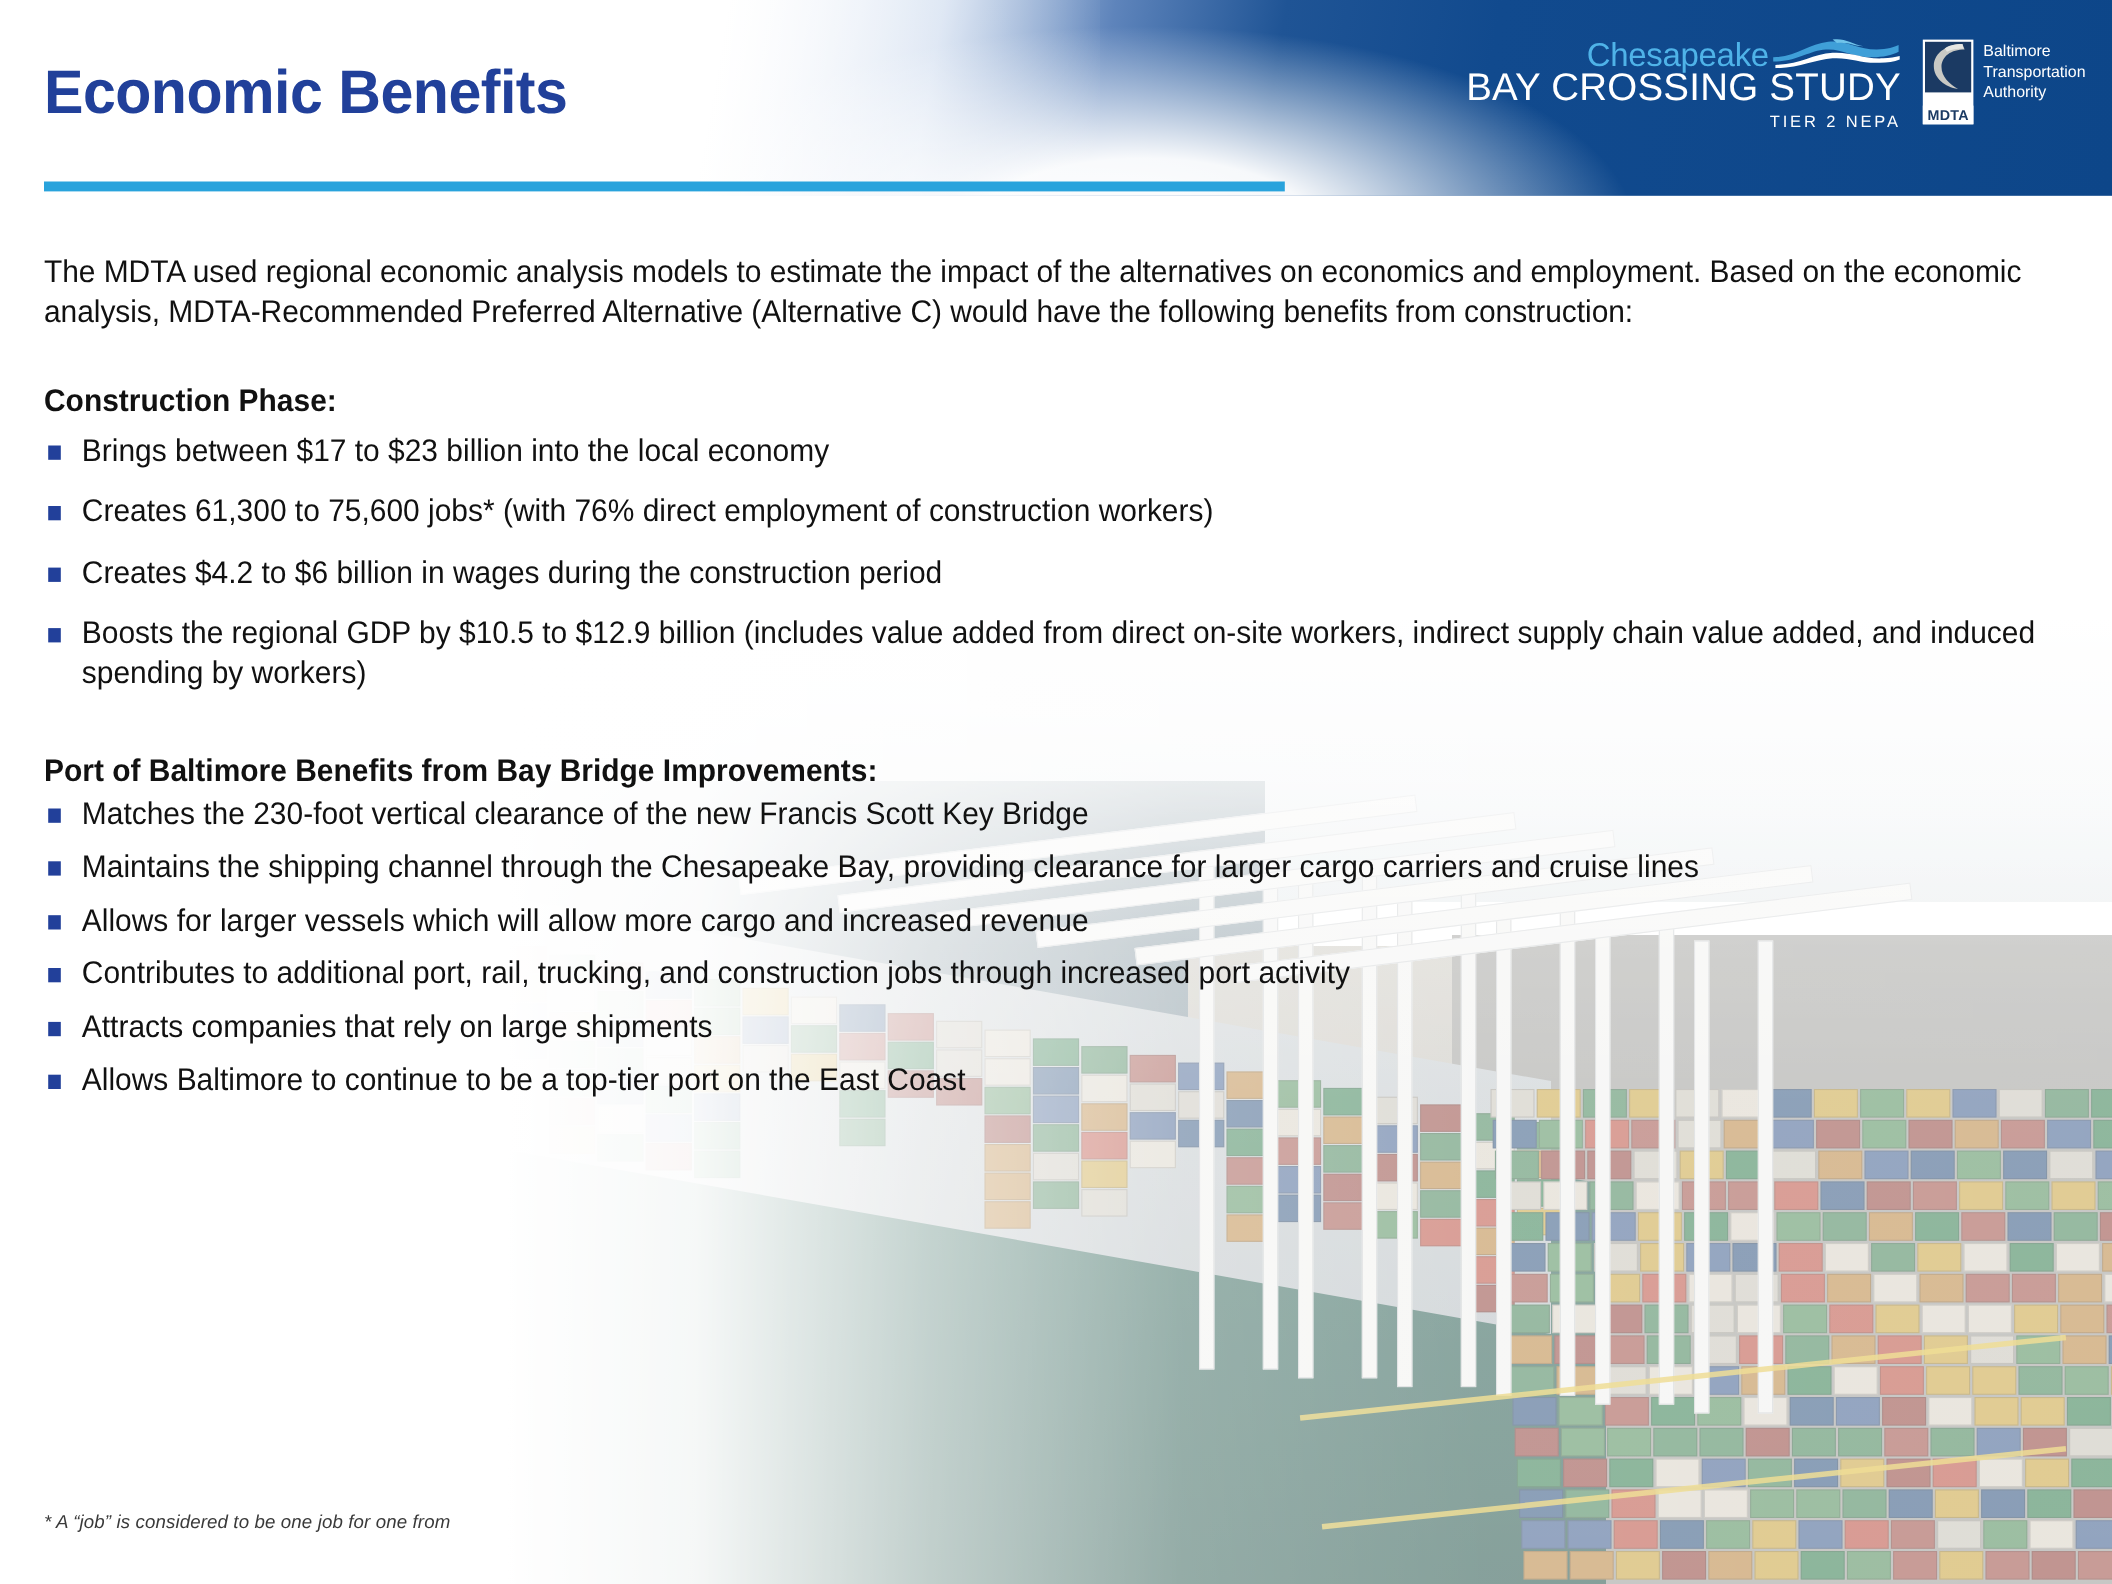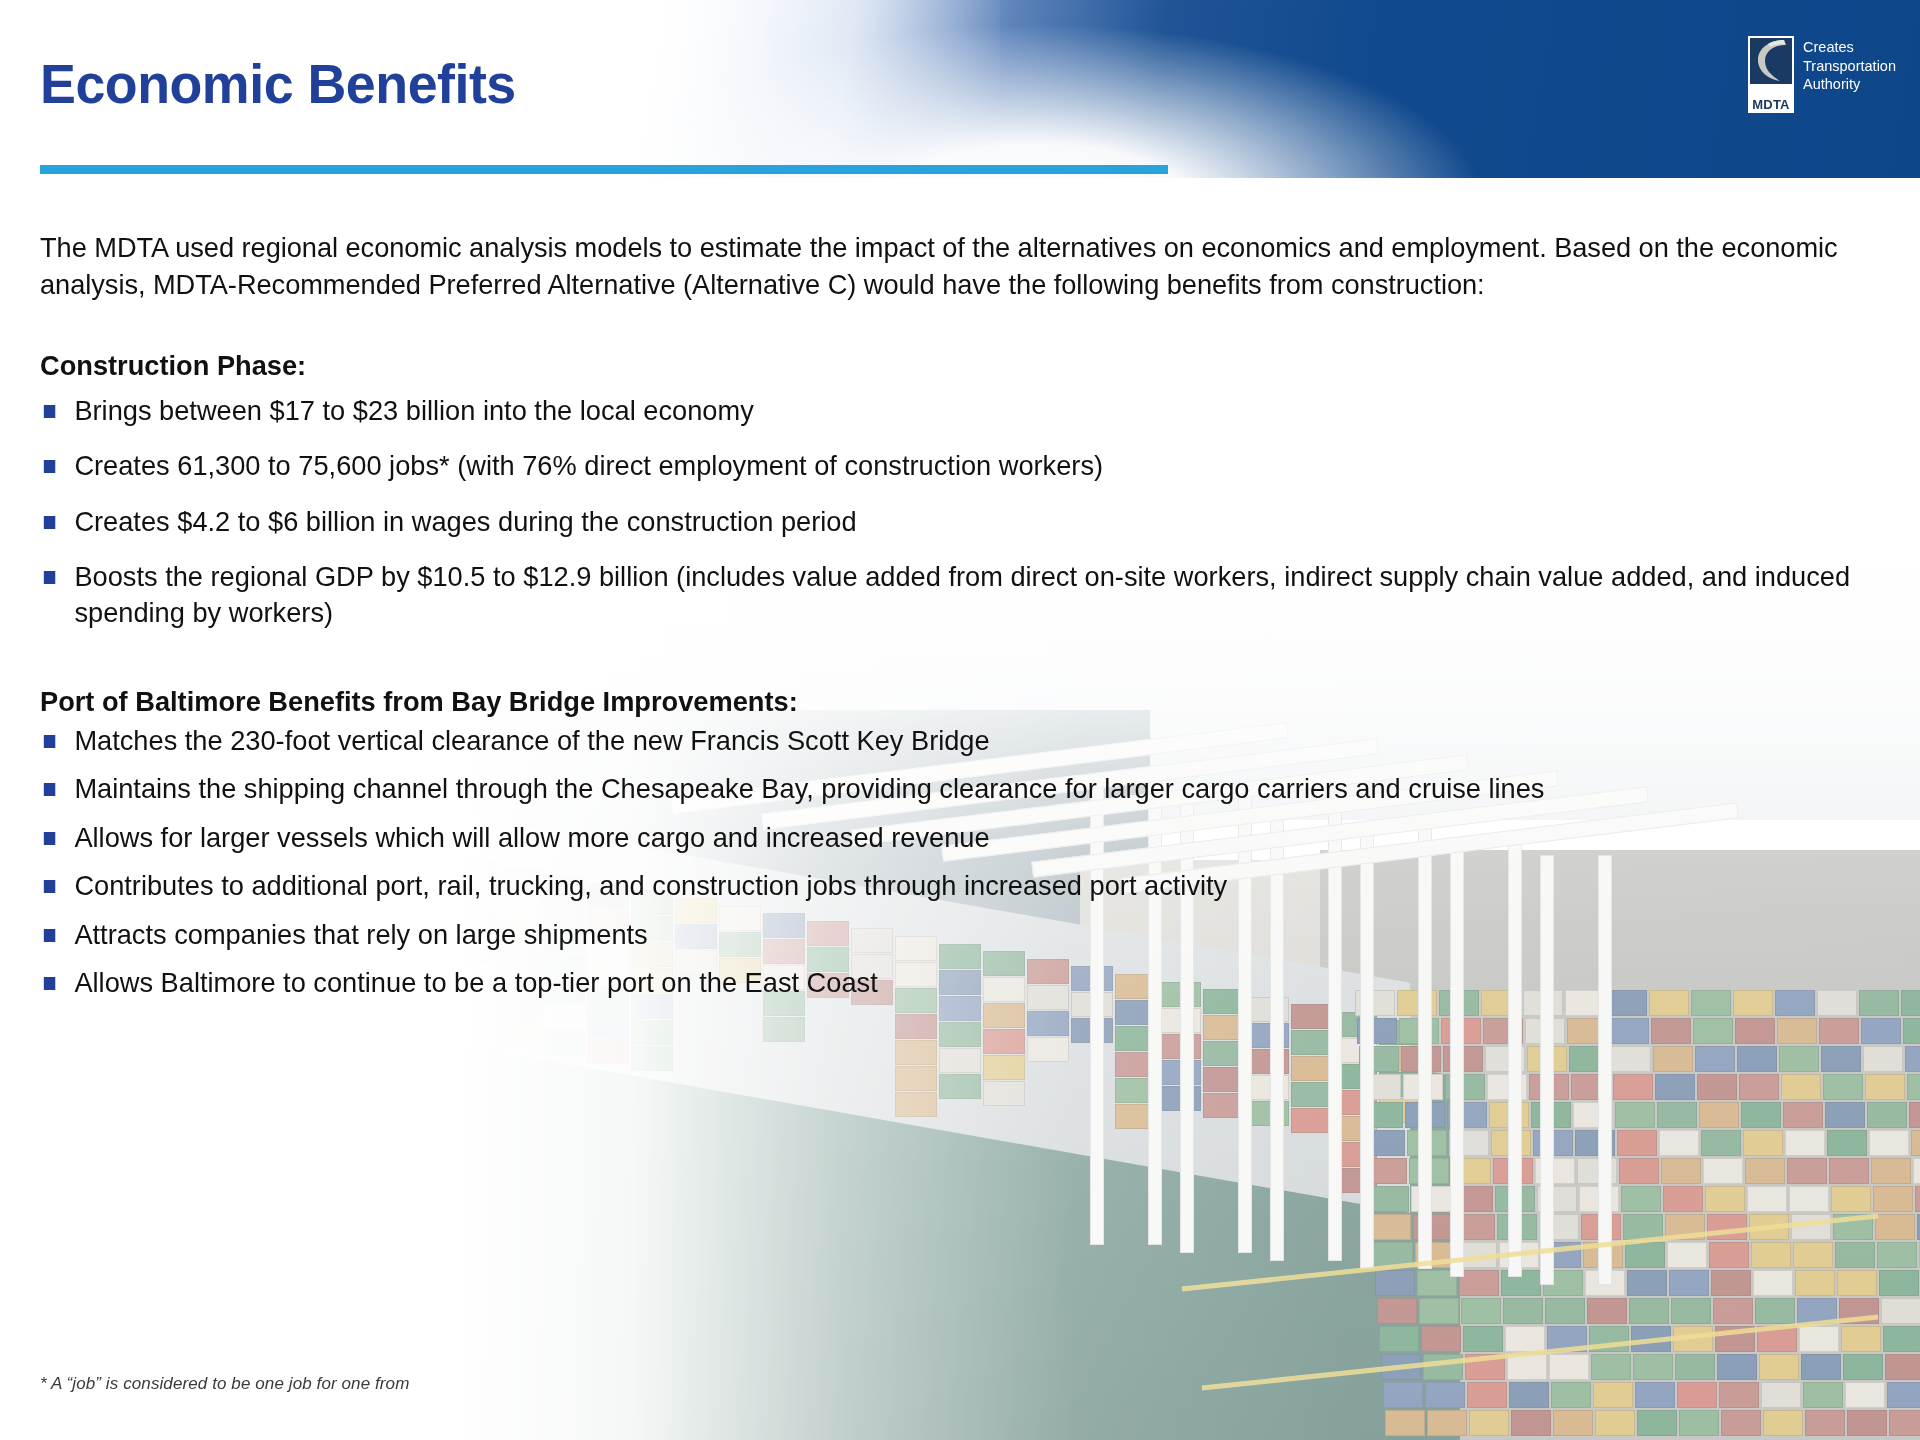--- a/index.html
+++ b/index.html
@@ -708,33 +708,47 @@
     <div class="quay-line" style="left:1200px; top:790px; width:680px; transform:rotate(-6deg);"></div>
 
     <div class="veil"></div>
     <div class="veil2"></div>
   </div>
 
   <div class="header-banner"></div>
 
   <div class="logo-group">
 
+    <div class="cbcs-logo">
+      <div class="cbcs-top-row">
+        <span class="cbcs-chesapeake">Chesapeake</span>
+        <span class="cbcs-wave">
+          <svg viewBox="0 0 118 30" width="118" height="30" xmlns="http://www.w3.org/2000/svg">
+            <path d="M2,20 C22,20 34,8 52,6 C68,4 78,13 96,13 C106,13 112,11 116,9 L116,15 C110,18 102,20 92,20 C74,20 64,12 50,13 C34,14 24,24 2,24 Z" fill="#3f9fd8"></path>
+            <path d="M4,27 C26,27 38,17 56,16 C74,15 84,22 102,21 C108,21 113,20 117,19 L117,22 C112,24 106,25 99,25 C82,26 72,20 56,21 C40,22 26,30 4,30 Z" fill="#ffffff"></path>
+            <path d="M56,4 C66,2 74,8 84,10 C76,10 70,6 60,7 Z" fill="#6fc3ea"></path>
+          </svg>
+        </span>
+      </div>
+      <div class="cbcs-main">BAY CROSSING STUDY</div>
+      <div class="cbcs-tier">TIER 2 NEPA</div>
+    </div>
 
     <div class="mdta-logo">
       <div class="mdta-mark">
         <div class="mdta-mark-inner">
           <svg viewBox="0 0 42 46" width="42" height="46" xmlns="http://www.w3.org/2000/svg">
             <path d="M34,2 C22,2 8,9 8,22 C8,33 18,41 30,43 C22,38 15,32 15,23 C15,13 24,7 36,7 Z" fill="#c9c9c4"></path>
             <path d="M34,2 C28,2 22,3 18,6 L20,9 C24,7 29,6 35,6 Z" fill="#e6e6e2"></path>
           </svg>
         </div>
         <div class="mdta-badge">MDTA</div>
       </div>
       <div class="mdta-text">
-        <div>Creates</div>
+        <div>Baltimore</div>
         <div>Transportation</div>
         <div>Authority</div>
       </div>
     </div>
   </div>
 
   <div class="page-title">Economic Benefits</div>
   <div class="title-rule"></div>
 
   <div class="content">

